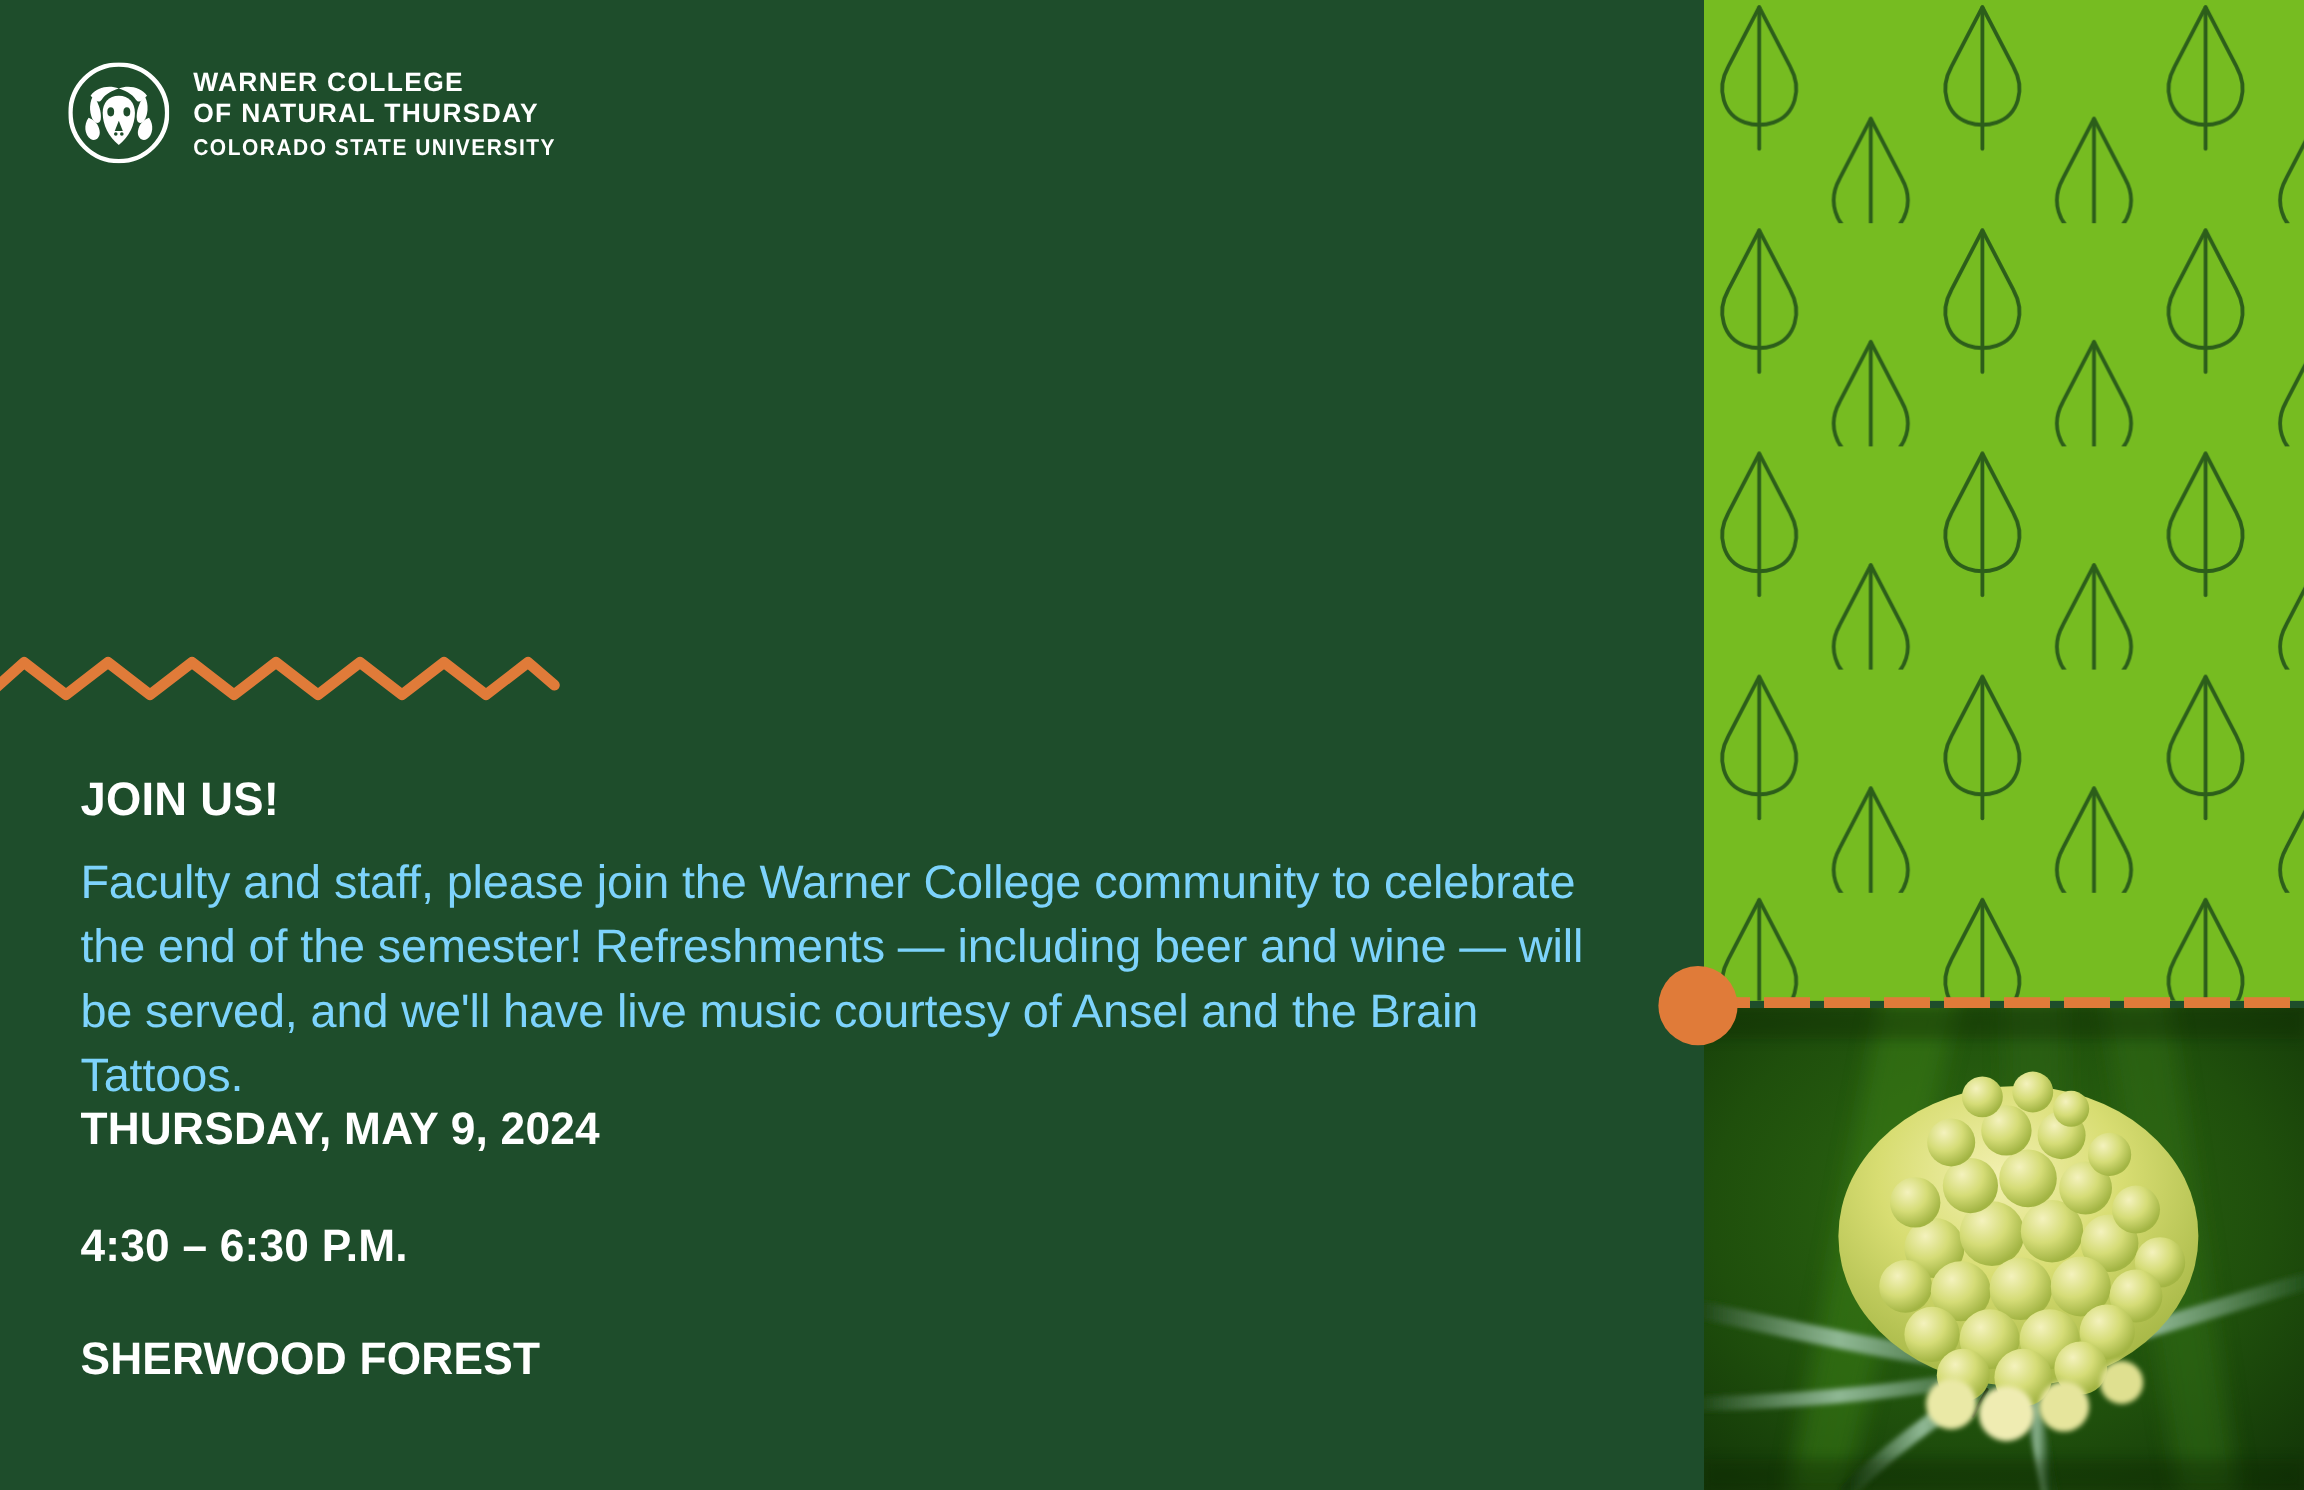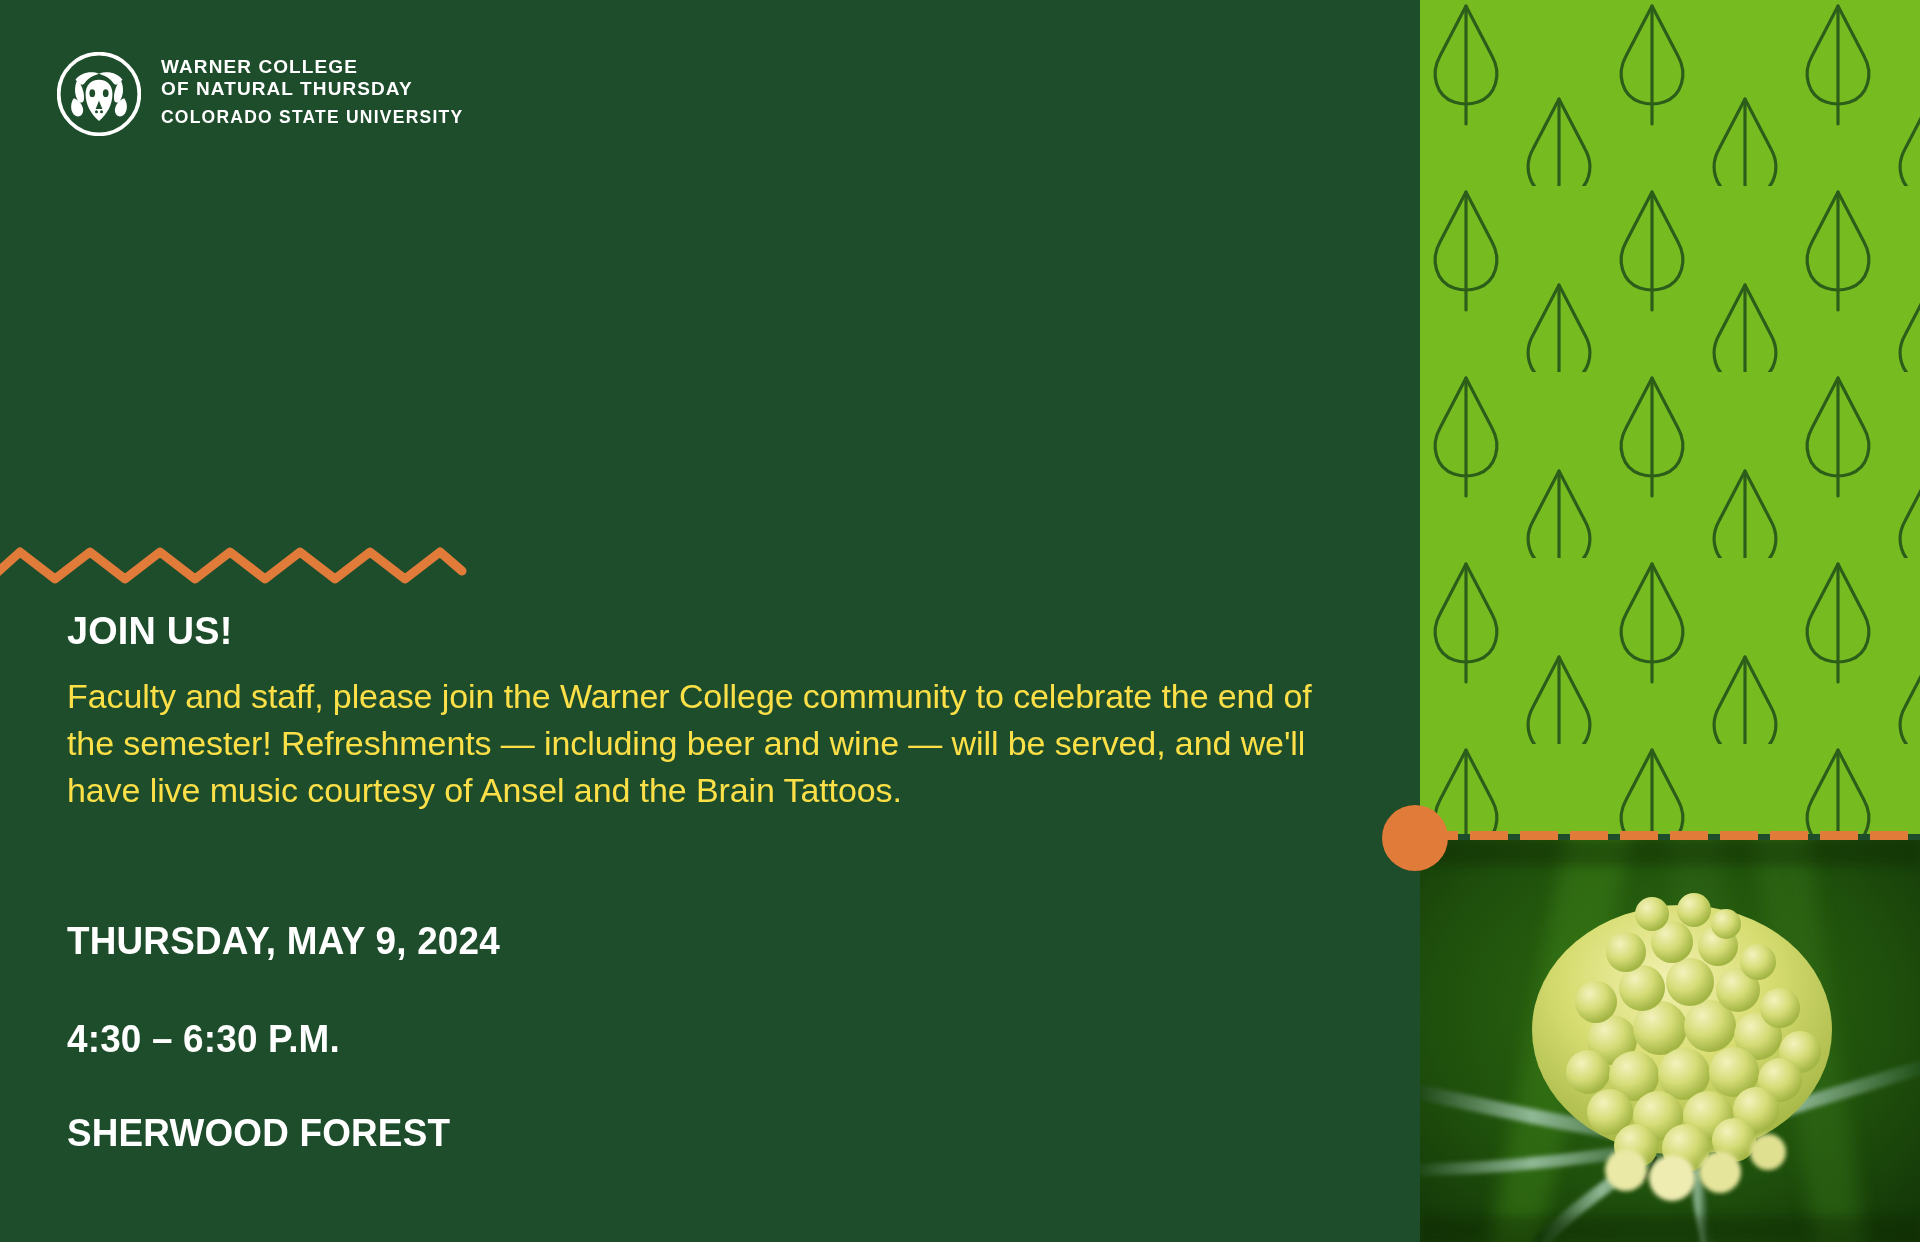--- a/index.html
+++ b/index.html
@@ -34,21 +34,21 @@
     gap:20px;
   }
   .ram-logo {
     width:84px; height:84px;
     flex:0 0 84px;
     margin-top:2px;
   }
   .logo-text { padding-top:6px; }
   .logo-line1, .logo-line2 {
     color:#ffffff;
-    font-size:19px;
+    font-size:22px;
     font-weight:bold;
     letter-spacing:1.1px;
     line-height:1.17;
     white-space:nowrap;
   }
   .logo-line3 {
     color:#ffffff;
     font-size:19px;
     font-weight:bold;
     letter-spacing:1.35px;
@@ -81,35 +81,35 @@
   
   .zigzag {
     position:absolute;
     left:0px; top:539px;
     width:470px; height:52px;
   }
 
   
   .body-block {
     position:absolute;
-    left:67px; top:609px;
+    left:67px; top:645px;
     width:1300px;
   }
   .join-us {
     color:#ffffff;
     font-size:39px;
     font-weight:bold;
     letter-spacing:0.2px;
     margin-bottom:20px;
     transform:scaleX(0.97);
     transform-origin:left center;
   }
   .blurb {
-    color:#fde047;
-    font-size:34px;
+    color:#7dd3fc;
+    font-size:39px;
     font-weight:normal;
     line-height:1.38;
     width:1270px;
     letter-spacing:-0.1px;
   }
 
   .detail-line {
     color:#ffffff;
     font-weight:bold;
     letter-spacing:0.2px;

